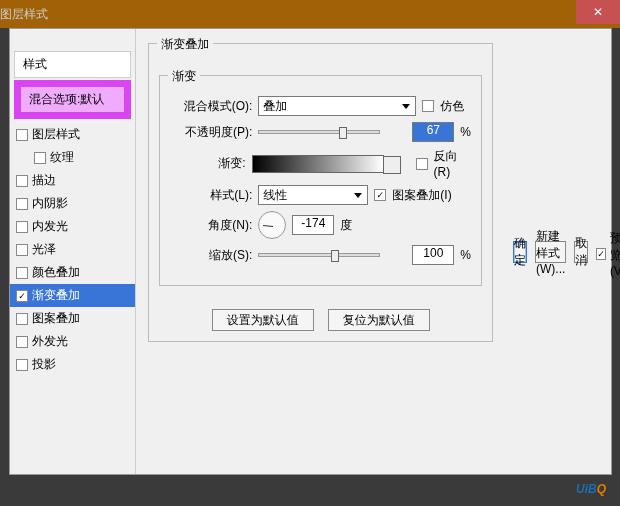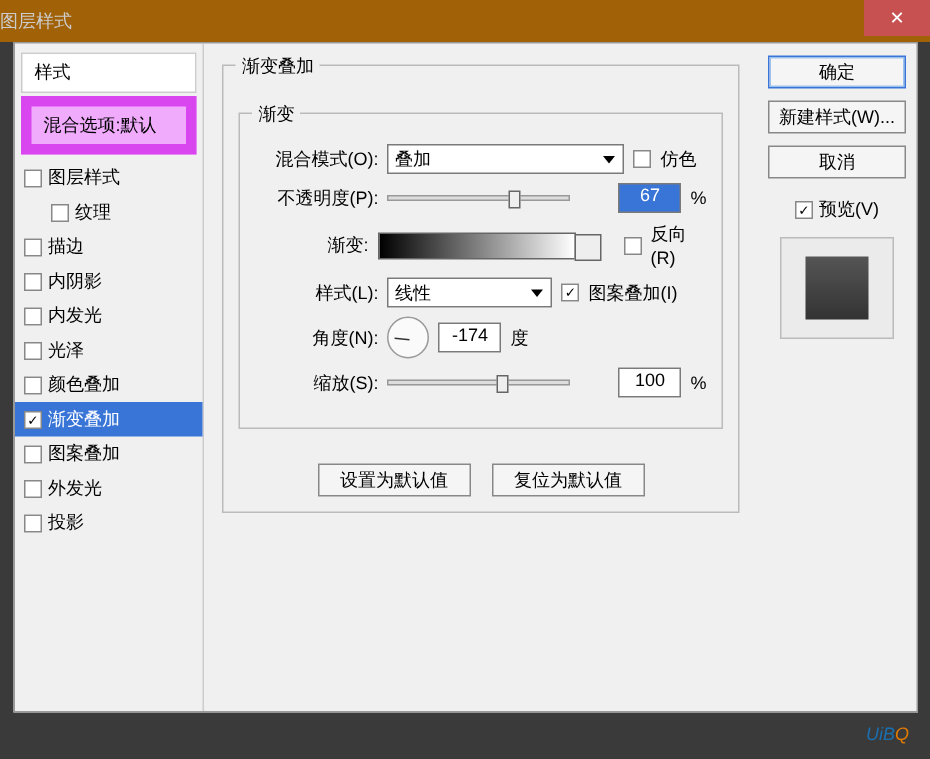--- a/index.html
+++ b/index.html
@@ -1,20 +1,20 @@
 <!DOCTYPE html>
 <html><head>
 <meta charset="utf-8">
 <style>
 *{box-sizing:border-box;margin:0;padding:0;font-family:"Microsoft YaHei",SimSun,sans-serif;font-size:12px}
 body{background:#3a3a3a;width:620px;height:506px;overflow:hidden;position:relative}
 .titlebar{height:28px;background:#a16207;display:flex;align-items:center;justify-content:flex-start;position:relative;color:#ccc}
 .close-btn{position:absolute;right:0;top:0;width:44px;height:24px;background:#c75050;color:#fff;display:flex;align-items:center;justify-content:center;font-size:14px}
 .dialog{position:absolute;left:9px;top:28px;width:603px;height:447px;background:#f0f0f0;border:1px solid #999;display:flex}
-.left-panel{width:128px;border-right:1px solid #ccc;padding:4px 0}
+.left-panel{width:128px;border-right:1px solid #ccc;padding:20px 0}
 .left-title{padding:4px 8px;background:#fff;border:1px solid #ccc;margin:2px 4px}
 .left-sub{padding:4px 8px;background:#f0abfc;border:7px solid #d946ef;margin:0 4px 4px}
 .style-item{display:flex;align-items:center;padding:3px 6px;gap:4px;cursor:default}
 .style-item.indent{padding-left:24px}
 .style-item.selected{background:#3875d7;color:#fff}
 .cb{width:12px;height:12px;border:1px solid #888;background:#fff;display:inline-flex;align-items:center;justify-content:center;font-size:9px;color:#000}
 .cb.checked::after{content:"✓"}
 .mid-panel{flex:1;padding:8px 12px;position:relative}
 .group{border:1px solid #bbb;padding:12px 10px 10px;position:relative;margin-top:6px}
 .group-title{position:absolute;top:-8px;left:8px;background:#f0f0f0;padding:0 4px}
@@ -27,27 +27,27 @@
 .slider-thumb{position:absolute;top:-4px;width:8px;height:12px;background:#eee;border:1px solid #666}
 .num-input{width:42px;height:20px;border:1px solid #7a7a7a;background:#fff;text-align:center;padding:0 2px}
 .num-input.sel{background:#3875d7;color:#fff}
 .grad-preview{width:144px;height:18px;border:1px solid #666;background:linear-gradient(90deg,#000,#fff);position:relative}
 .grad-preview::after{content:"";position:absolute;right:-18px;top:0;width:16px;height:16px;border:1px solid #666;background:#eee}
 .grad-arrow{position:absolute;right:-14px;top:5px;border-left:4px solid transparent;border-right:4px solid transparent;border-top:5px solid #000}
 .angle-dial{width:28px;height:28px;border:1px solid #999;border-radius:50%;background:#fafafa;position:relative}
 .angle-dial::after{content:"";position:absolute;width:10px;height:1px;background:#333;left:4px;top:14px;transform-origin:right center;transform:rotate(6deg)}
 .btn{border:1px solid #888;background:#f5f5f5;padding:2px 14px;height:22px;display:inline-flex;align-items:center;justify-content:center}
 .btn-row{display:flex;gap:14px;justify-content:center;margin-top:23px}
-.right-panel{width:106px;padding:8px;display:flex;flex-direction:column;gap:8px;align-items:center}
+.right-panel{width:106px;padding:8px;display:flex;flex-direction:row;gap:8px;align-items:center}
 .rbtn{width:92px;height:22px;border:1px solid #888;background:#f5f5f5;display:flex;align-items:center;justify-content:center}
 .rbtn.primary{border:1px solid #3875d7;box-shadow:0 0 0 1px #9cc1ee inset}
 .preview-box{width:76px;height:68px;border:1px solid #bbb;background:#ebebeb;display:flex;align-items:center;justify-content:center;margin-top:2px}
 .preview-swatch{width:42px;height:42px;background:linear-gradient(180deg,#555,#333)}
 .preview-row{display:flex;align-items:center;gap:4px;margin-top:4px}
-.watermark{position:absolute;right:14px;bottom:8px;font-size:18px;font-weight:normal;font-style:italic;color:#1a6fb0}
+.watermark{position:absolute;right:14px;bottom:8px;font-size:18px;font-weight:bold;font-style:italic;color:#1a6fb0}
 .watermark .o{color:#e07b00}
 </style>
 </head>
 <body>
 
 <div class="titlebar">
   <span>图层样式</span>
   <div class="close-btn">
     <span>✕</span>
   </div>

